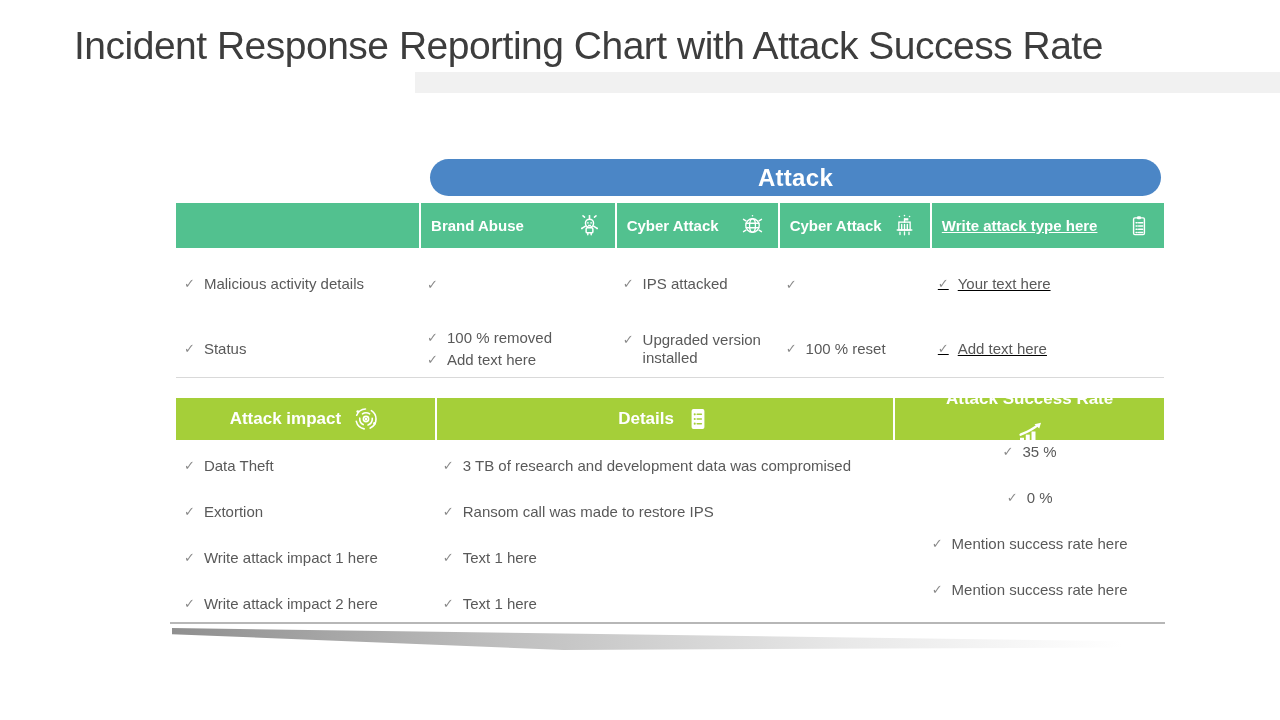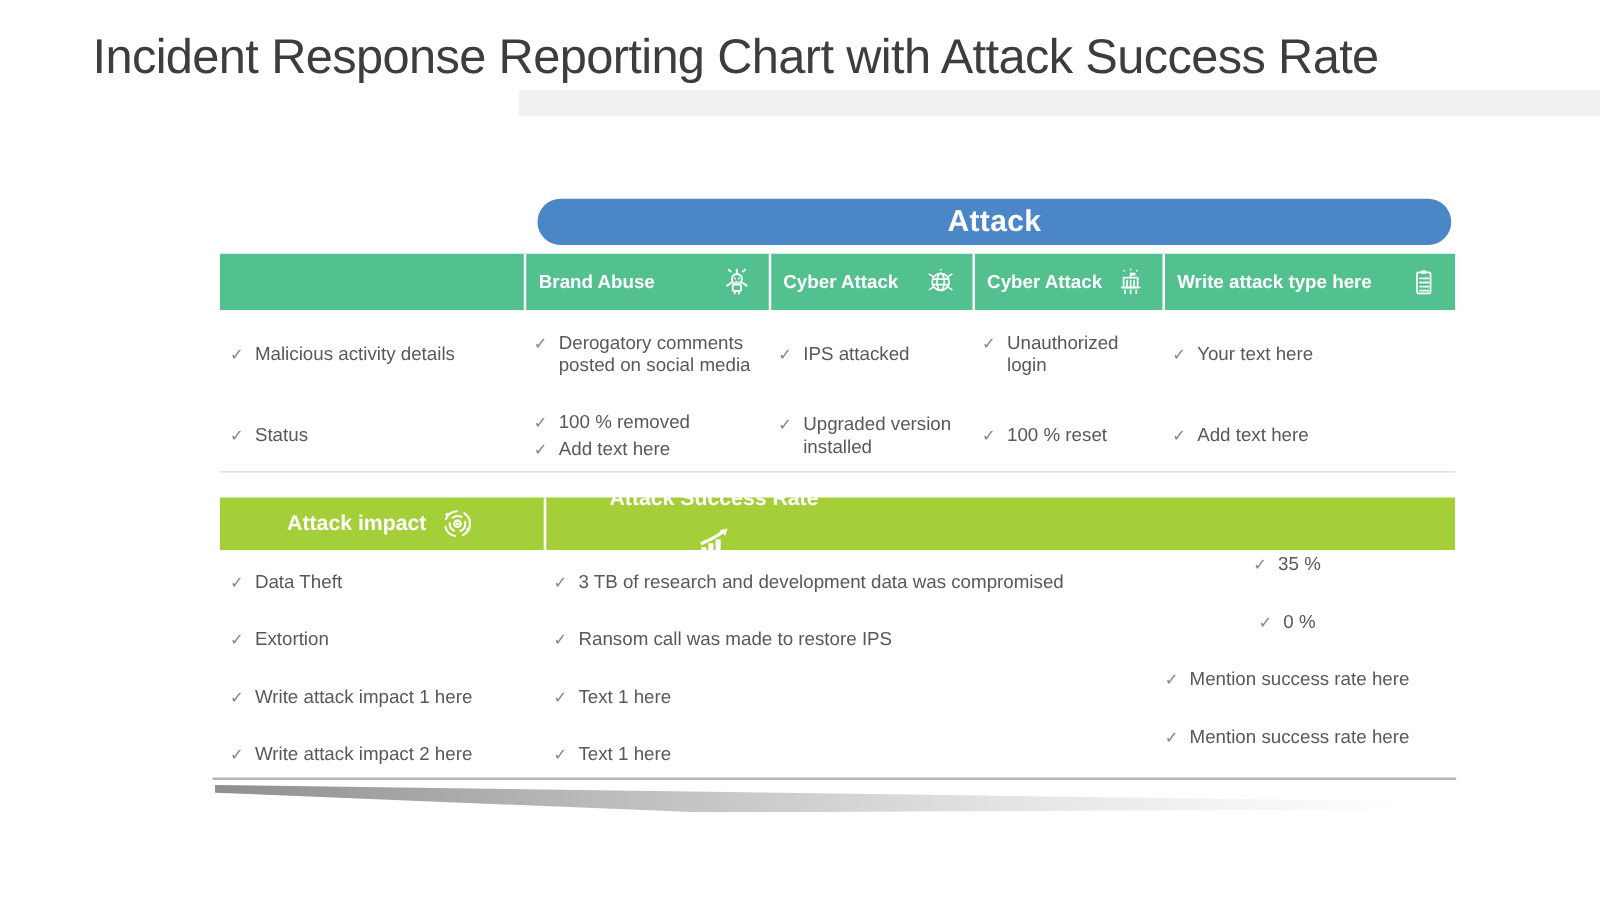--- a/index.html
+++ b/index.html
@@ -28,21 +28,21 @@
   .uheader{
     position:absolute;left:176px;top:203px;width:988px;height:45px;
     background:#52c18f;display:flex;
   }
   .uhcell{
     box-sizing:border-box;display:flex;align-items:center;
     justify-content:space-between;padding:0 12px 0 10px;
     color:#ffffff;font-weight:bold;font-size:15px;
   }
   .uhcell + .uhcell{border-left:2px solid #ffffff;}
-  .w0{width:24.6%;} .w1{width:19.8%;} .w2{width:16.5%;} .w3{width:15.4%;} .w4{width:23.7%;}
+  .w0{width:24.6%;} .w1{width:19.8%;} .w2{width:16.5%;} .w3{width:15.4%;} .w4{width:23.7%;text-decoration:underline;}
   
   .ubody{position:absolute;left:176px;top:248px;width:988px;}
   .urow{display:flex;}
   .urow.r1{height:72px;}
   .urow.r2{height:58px;}
   .ucell{
     box-sizing:border-box;display:flex;flex-direction:column;
     justify-content:center;gap:3px;padding:0 6px 0 8px;
   }
   .item{display:flex;align-items:flex-start;gap:9px;font-size:15px;color:#595959;line-height:1.22;}
@@ -152,33 +152,31 @@
     <div class="urow r1">
       <div class="ucell w0">
         <div class="item">
           <span class="chk">✓</span>
           <span>Malicious activity details</span>
         </div>
       </div>
       <div class="ucell w1">
         <div class="item">
           <span class="chk">✓</span>
-          <span>Derogatory comments posted on social media</span>
         </div>
       </div>
       <div class="ucell w2">
         <div class="item">
           <span class="chk">✓</span>
           <span>IPS attacked</span>
         </div>
       </div>
       <div class="ucell w3">
         <div class="item">
           <span class="chk">✓</span>
-          <span>Unauthorized login</span>
         </div>
       </div>
       <div class="ucell w4">
         <div class="item">
           <span class="chk">✓</span>
           <span>Your text here</span>
         </div>
       </div>
     </div>
     <div class="urow r2">
@@ -228,20 +226,32 @@
         <g stroke="#ffffff" stroke-width="1.3" fill="none" stroke-linecap="round">
           <circle cx="12" cy="12" r="8" stroke-dasharray="9 5"></circle>
           <circle cx="12" cy="12" r="5" stroke-dasharray="6 4"></circle>
           <circle cx="12" cy="12" r="2.1"></circle>
         </g>
         <circle cx="12" cy="12" r="1" fill="#ffffff"></circle>
         <circle cx="18.8" cy="15.5" r="1.1" fill="#ffffff"></circle>
         <circle cx="5.4" cy="6" r="1.1" fill="#ffffff"></circle>
       </svg>
     </div>
+    <div class="lhcell wb">
+      <span>Details</span>
+      <svg class="icon" width="28" height="28" viewBox="0 0 24 24">
+        <rect x="6.5" y="3.5" width="11" height="17" rx="1.6" fill="#ffffff"></rect>
+        <circle cx="9.2" cy="8" r="0.9" fill="#a5cf39"></circle>
+        <circle cx="9.2" cy="12" r="0.9" fill="#a5cf39"></circle>
+        <circle cx="9.2" cy="16" r="0.9" fill="#a5cf39"></circle>
+        <g stroke="#a5cf39" stroke-width="1.3" stroke-linecap="round">
+          <path d="M11.3 8 h3.6 M11.3 12 h3.6 M11.3 16 h3.6"></path>
+        </g>
+      </svg>
+    </div>
     <div class="lhcell wc">
       <span>Attack Success Rate</span>
       <svg class="icon" width="30" height="30" viewBox="0 0 24 24">
         <rect x="4" y="15" width="3.2" height="6" fill="#ffffff"></rect>
         <rect x="8.6" y="12.5" width="3.2" height="8.5" fill="#ffffff"></rect>
         <rect x="13.2" y="10" width="3.2" height="11" fill="#ffffff"></rect>
         <path d="M4.5 12.5 C 9 10.5, 13 9, 17.5 5.5" stroke="#ffffff" stroke-width="2" fill="none" stroke-linecap="round"></path>
         <polygon points="20.8,3 15.6,4.2 19.4,7.6" fill="#ffffff"></polygon>
       </svg>
     </div>

